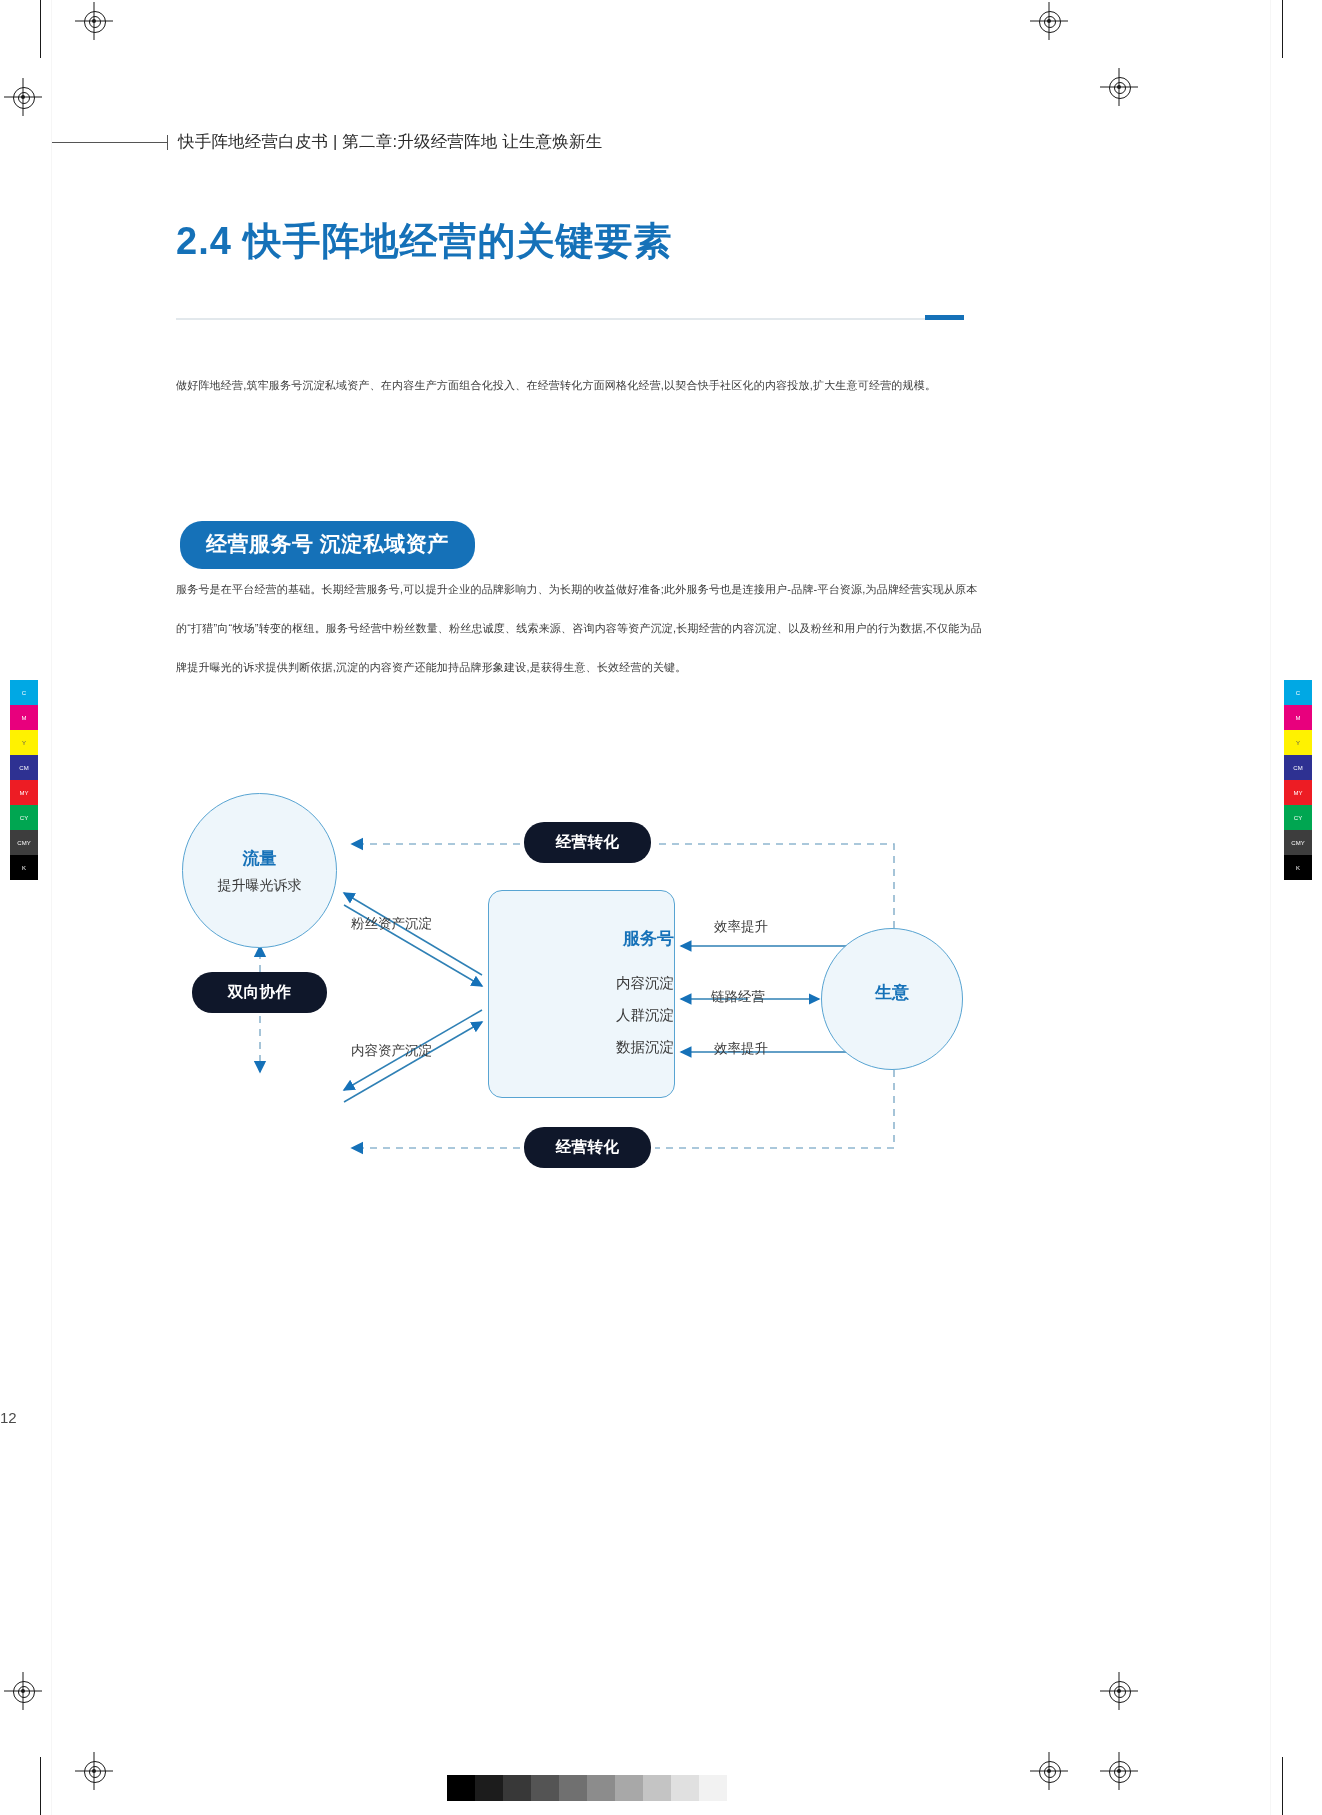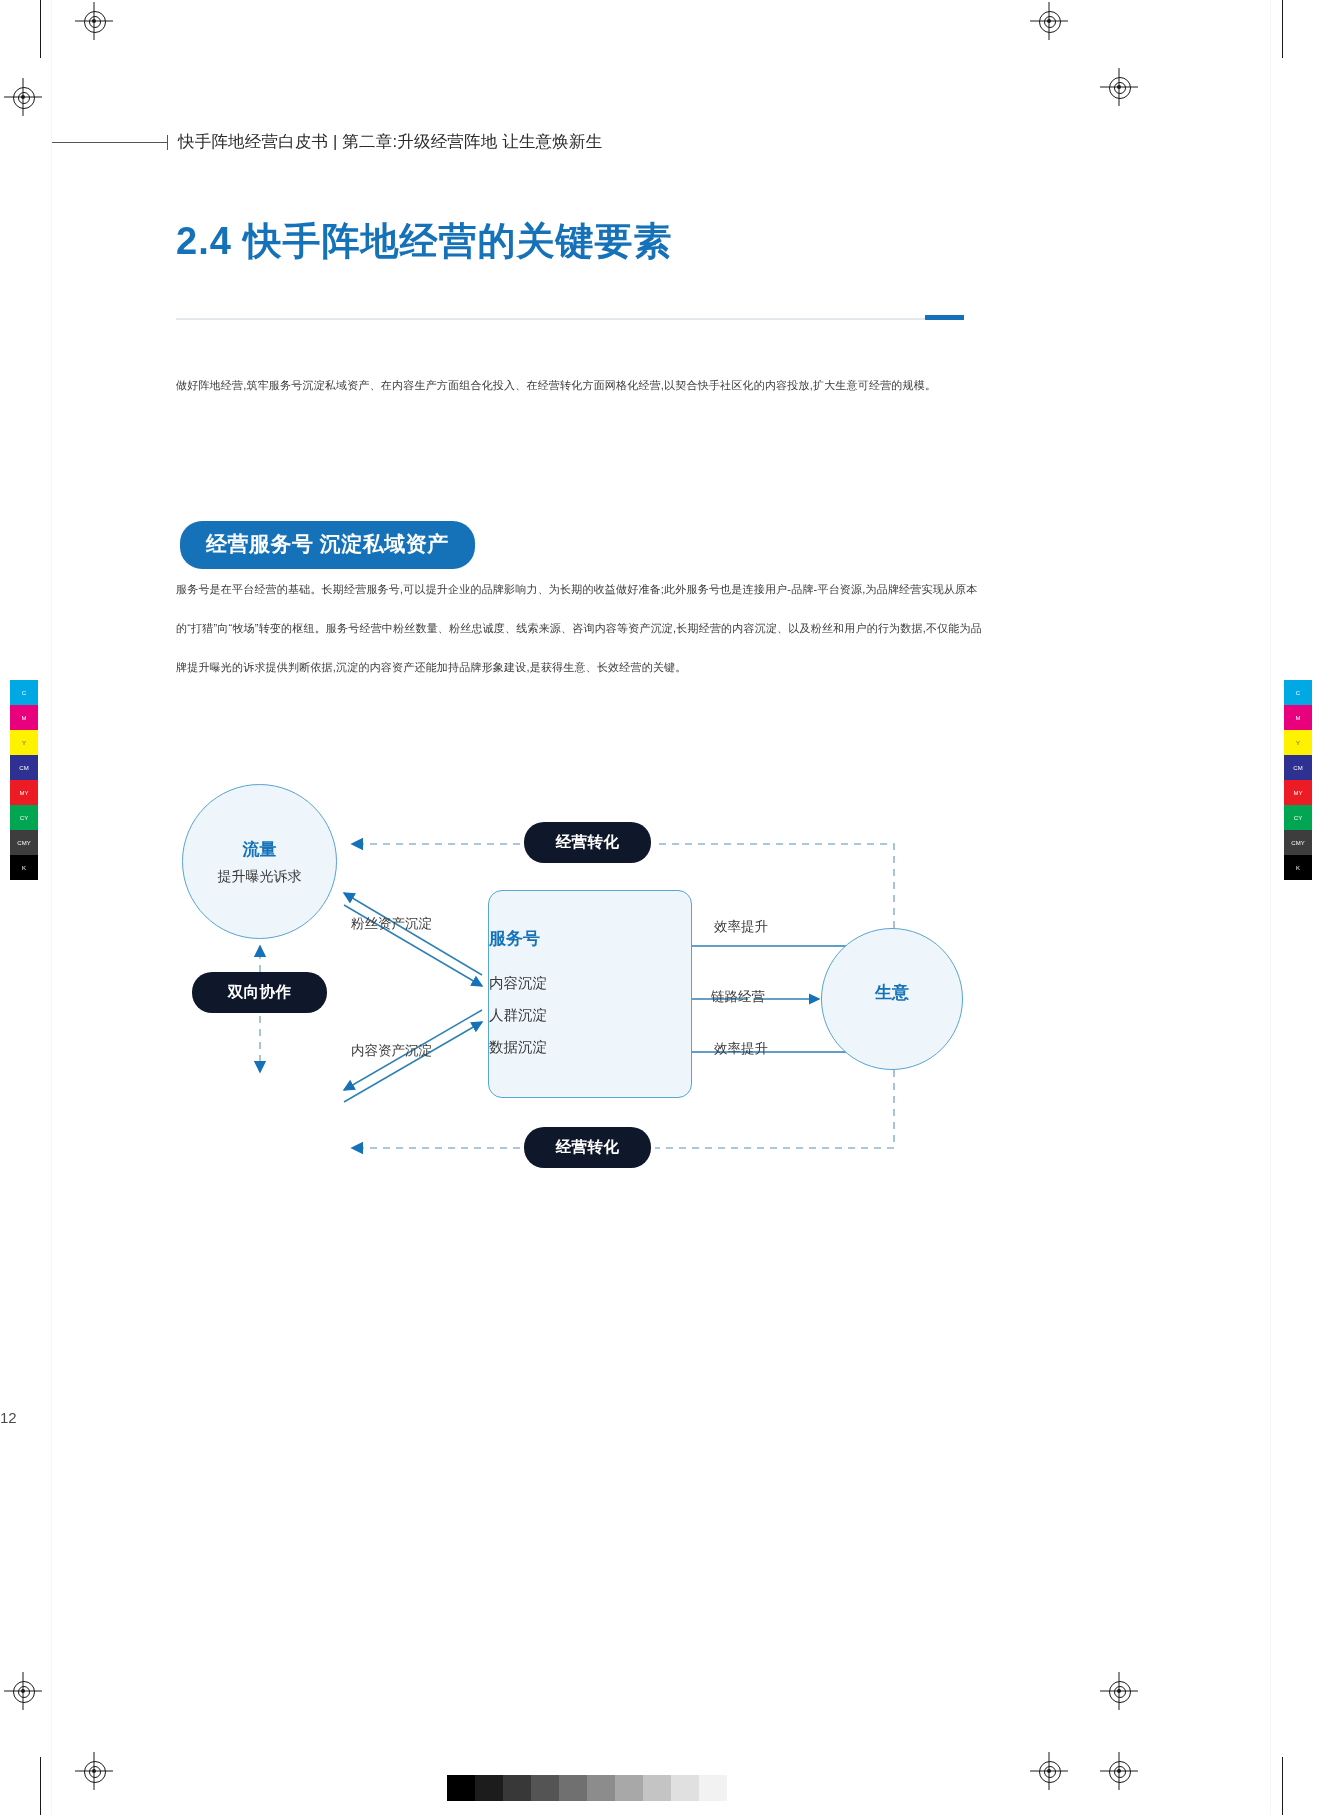--- a/index.html
+++ b/index.html
@@ -88,29 +88,29 @@
   .node{
     position:absolute; box-sizing:border-box; display:flex;
     flex-direction:column; align-items:center; justify-content:center;
     text-align:center;
   }
   .circle{
     border-radius:50%; background:#eef6fb; border:1.3px solid #58a4d2;
   }
   .circle .t1{ font-size:17px; font-weight:bold; color:#1571b8; margin-bottom:7px; }
   .circle .t2{ font-size:14px; color:#3a3a3a; }
-  .c-liuliang{ left:6px; top:24px; width:155px; height:155px; }
+  .c-liuliang{ left:6px; top:33px; width:155px; height:155px; }
   .c-neirong{ left:6px; top:318px; width:155px; height:155px; }
   .c-shengyi{ left:645px; top:168px; width:142px; height:142px; }
   .c-shengyi .t1{ margin-bottom:14px; }
   .center-box{
-    position:absolute; left:312px; top:130px; width:204px; height:208px;
+    position:absolute; left:312px; top:130px; width:187px; height:208px;
     box-sizing:border-box; border:1.3px solid #58a4d2; border-radius:14px;
     background:#eef6fb; display:flex; flex-direction:column;
-    align-items:flex-start; padding-top:36px;
+    align-items:flex-end; padding-top:36px;
   }
   .center-box .ttl{ font-size:17px; font-weight:bold; color:#1571b8; margin-bottom:24px; }
   .center-box .li{ font-size:14.5px; color:#3a3a3a; margin-bottom:13px; }
   .pill{
     position:absolute; background:#0f172a; color:#fff; border-radius:20px;
     font-size:15.5px; font-weight:bold; display:flex; align-items:center;
     justify-content:center; letter-spacing:.4px;
   }
   .p-jy-top{ left:348px; top:62px; width:127px; height:41px; }
   .p-jy-bot{ left:348px; top:367px; width:127px; height:41px; }

